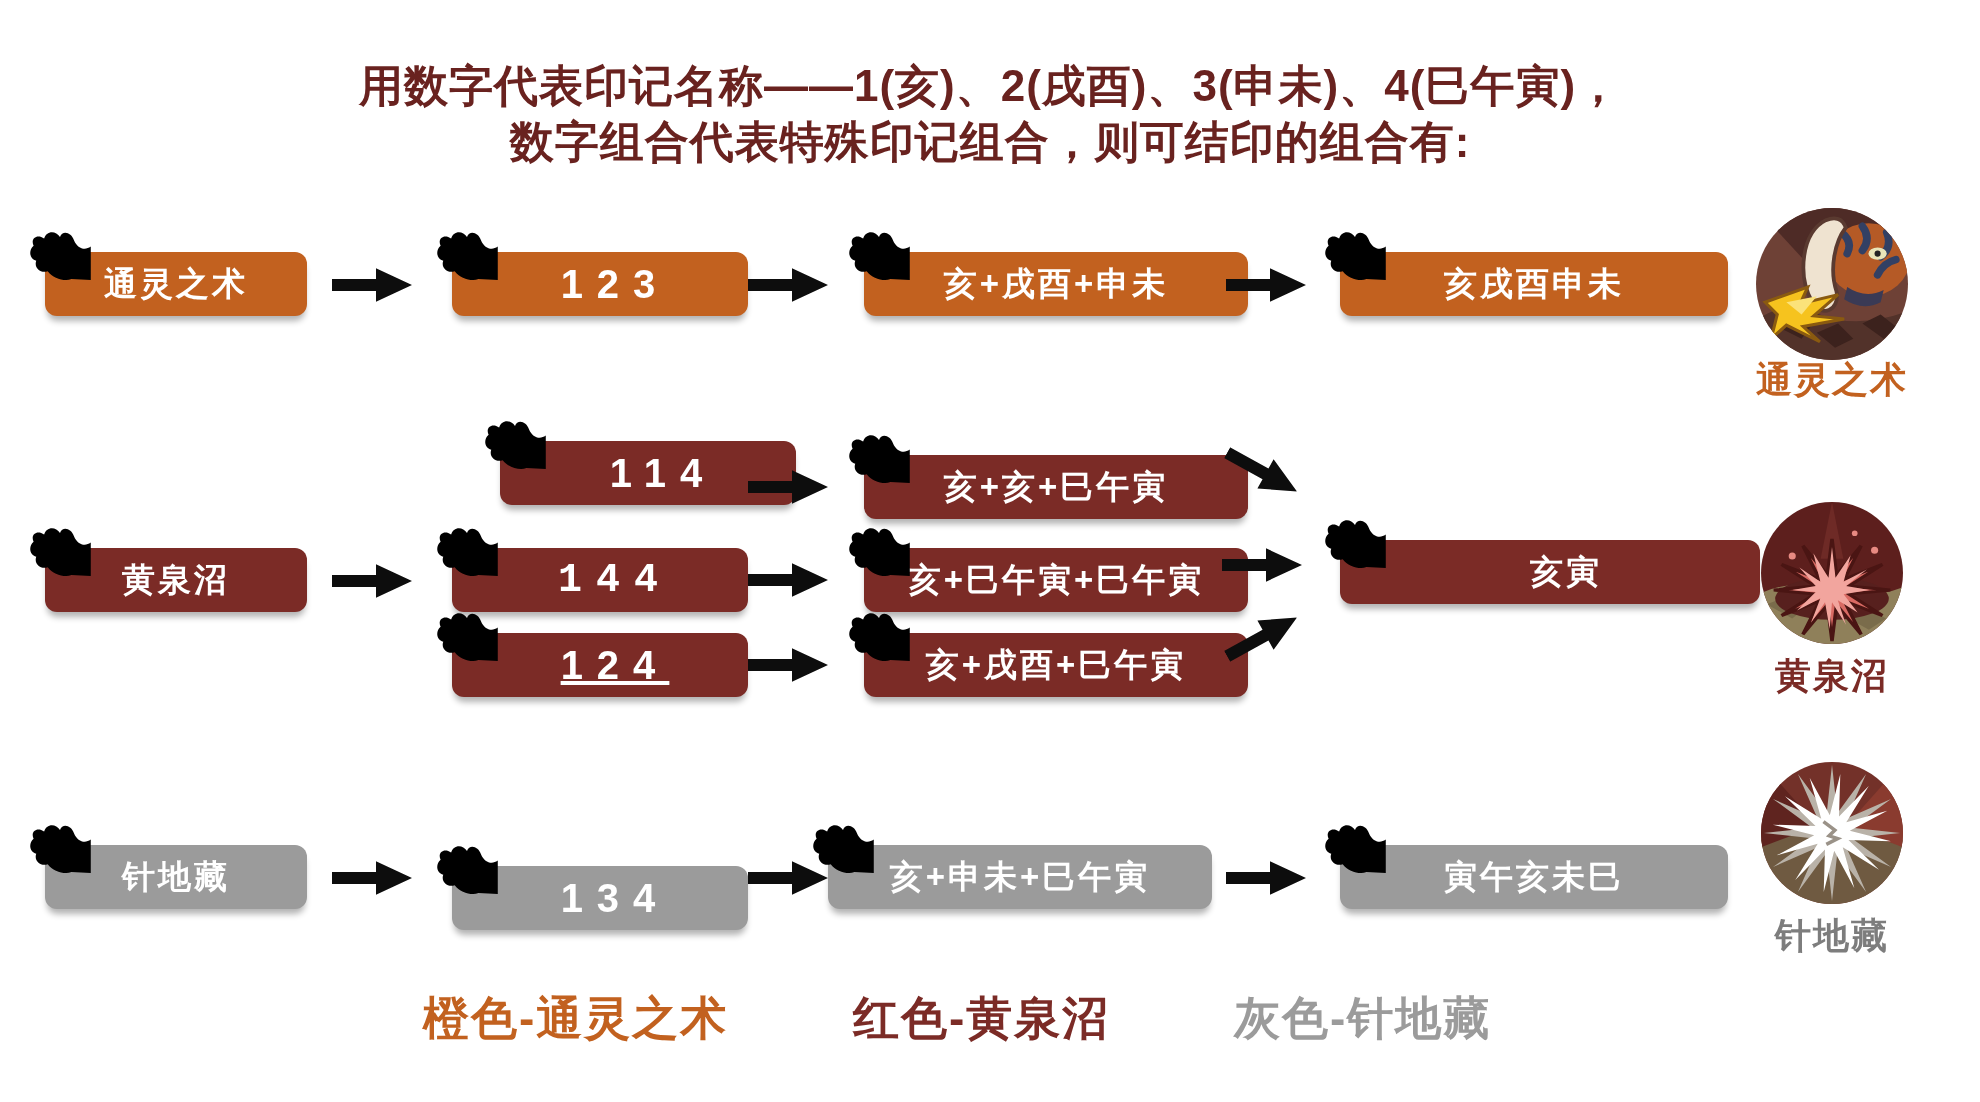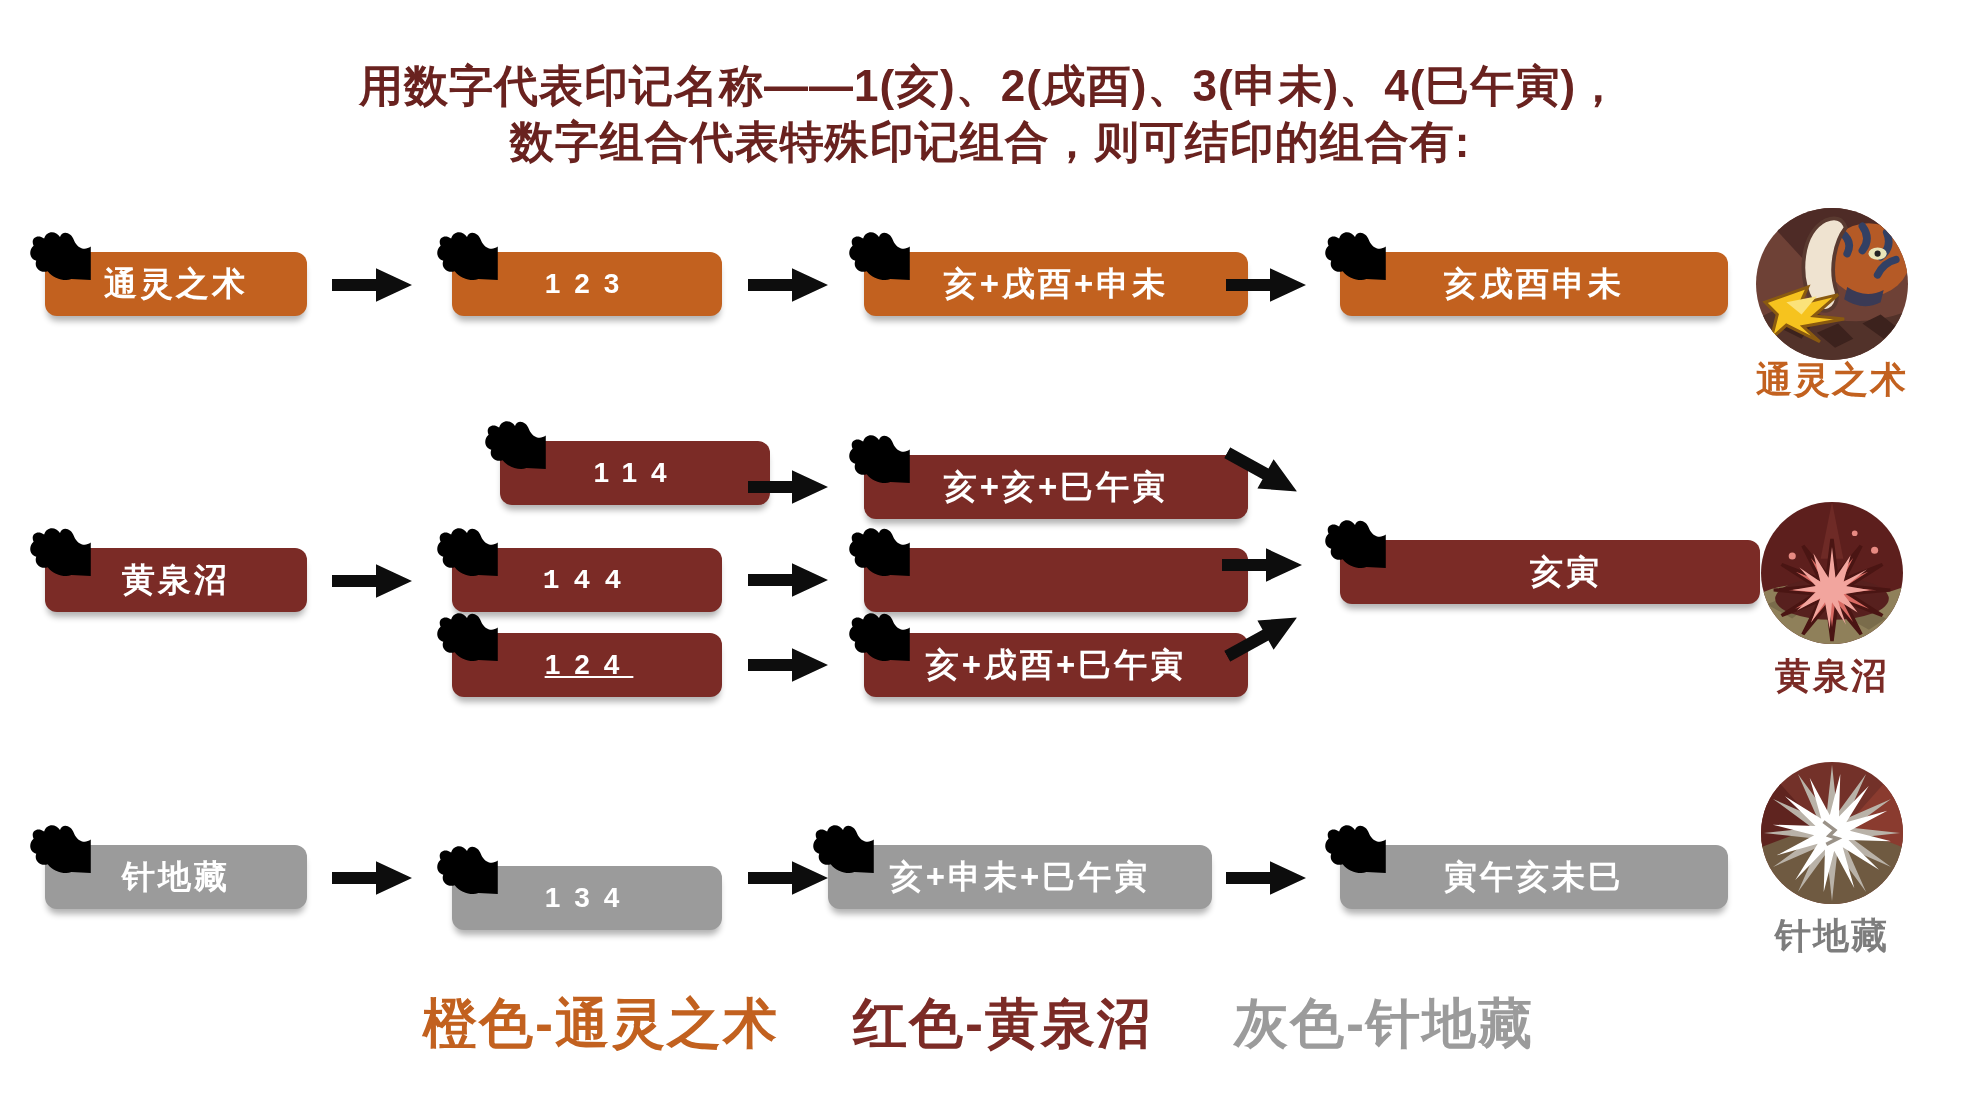--- a/index.html
+++ b/index.html
@@ -13,39 +13,39 @@
   
   .box {
     position:absolute; height:64px; border-radius:12px;
     display:flex; align-items:center; justify-content:center;
     color:#ffffff; font-weight:bold; font-size:33px; letter-spacing:3px;
     box-shadow:0 7px 6px -2px rgba(0,0,0,0.30);
   }
   .box.orange { --bx:#c2611f; background:#c2611f; }
   .box.red    { --bx:#7b2b26; background:#7b2b26; }
   .box.gray   { --bx:#9b9b9b; background:#9b9b9b; }
-  .box.code-box { font-size:28px; letter-spacing:14px; padding-left:4px; }
+  .box.code-box { font-size:40px; letter-spacing:14px; padding-left:30px; }
   .flame { position:absolute; left:-16px; top:-23px; width:62px; height:51px; pointer-events:none; }
   
   .arrow {
     position:absolute; width:80px; height:38px; background:#0d0d0d;
     clip-path:polygon(0% 34%, 55% 34%, 55% 6%, 100% 50%, 55% 94%, 55% 66%, 0% 66%);
   }
   .arrow.down-right { transform:rotate(29deg); }
   .arrow.up-right   { transform:rotate(-29deg); }
   
   .skill-icon { position:absolute; border-radius:50%; overflow:hidden; }
   .skill-icon svg { display:block; width:100%; height:100%; }
   .icon-caption { position:absolute; width:220px; text-align:center;
                   font-weight:bold; font-size:36px; letter-spacing:2px; }
   .cap-orange { color:#c2611f; }
   .cap-red    { color:#7b2b26; }
   .cap-gray   { color:#7d7d7d; }
   
-  .legend-item { position:absolute; top:988px; font-weight:bold; font-size:54px; letter-spacing:2px; }
+  .legend-item { position:absolute; top:988px; font-weight:bold; font-size:46px; letter-spacing:2px; }
   .legend-orange { color:#c2611f; }
   .legend-red    { color:#7b2b26; }
   .legend-gray   { color:#9b9b9b; }
 </style>
 </head>
 <body>
 
 <div class="stage">
 
   <div class="title">
@@ -117,20 +117,21 @@
     <svg class="flame" viewBox="0 0 70 58">
         <use href="#flameShape"></use>
       </svg>
     <span>144</span>
   </div>
   <div class="arrow" style="left:748px; top:561px;"></div>
   <div class="box red" style="left:864px; top:548px; width:384px;">
     <svg class="flame" viewBox="0 0 70 58">
         <use href="#flameShape"></use>
       </svg>
+    <span>亥+巳午寅+巳午寅</span>
   </div>
 
   <div class="box red code-box" style="left:452px; top:633px; width:266px;text-decoration:underline;">
     <svg class="flame" viewBox="0 0 70 58">
         <use href="#flameShape"></use>
       </svg>
     <span>124</span>
   </div>
   <div class="arrow" style="left:748px; top:646px;"></div>
   <div class="box red" style="left:864px; top:633px; width:384px;">

